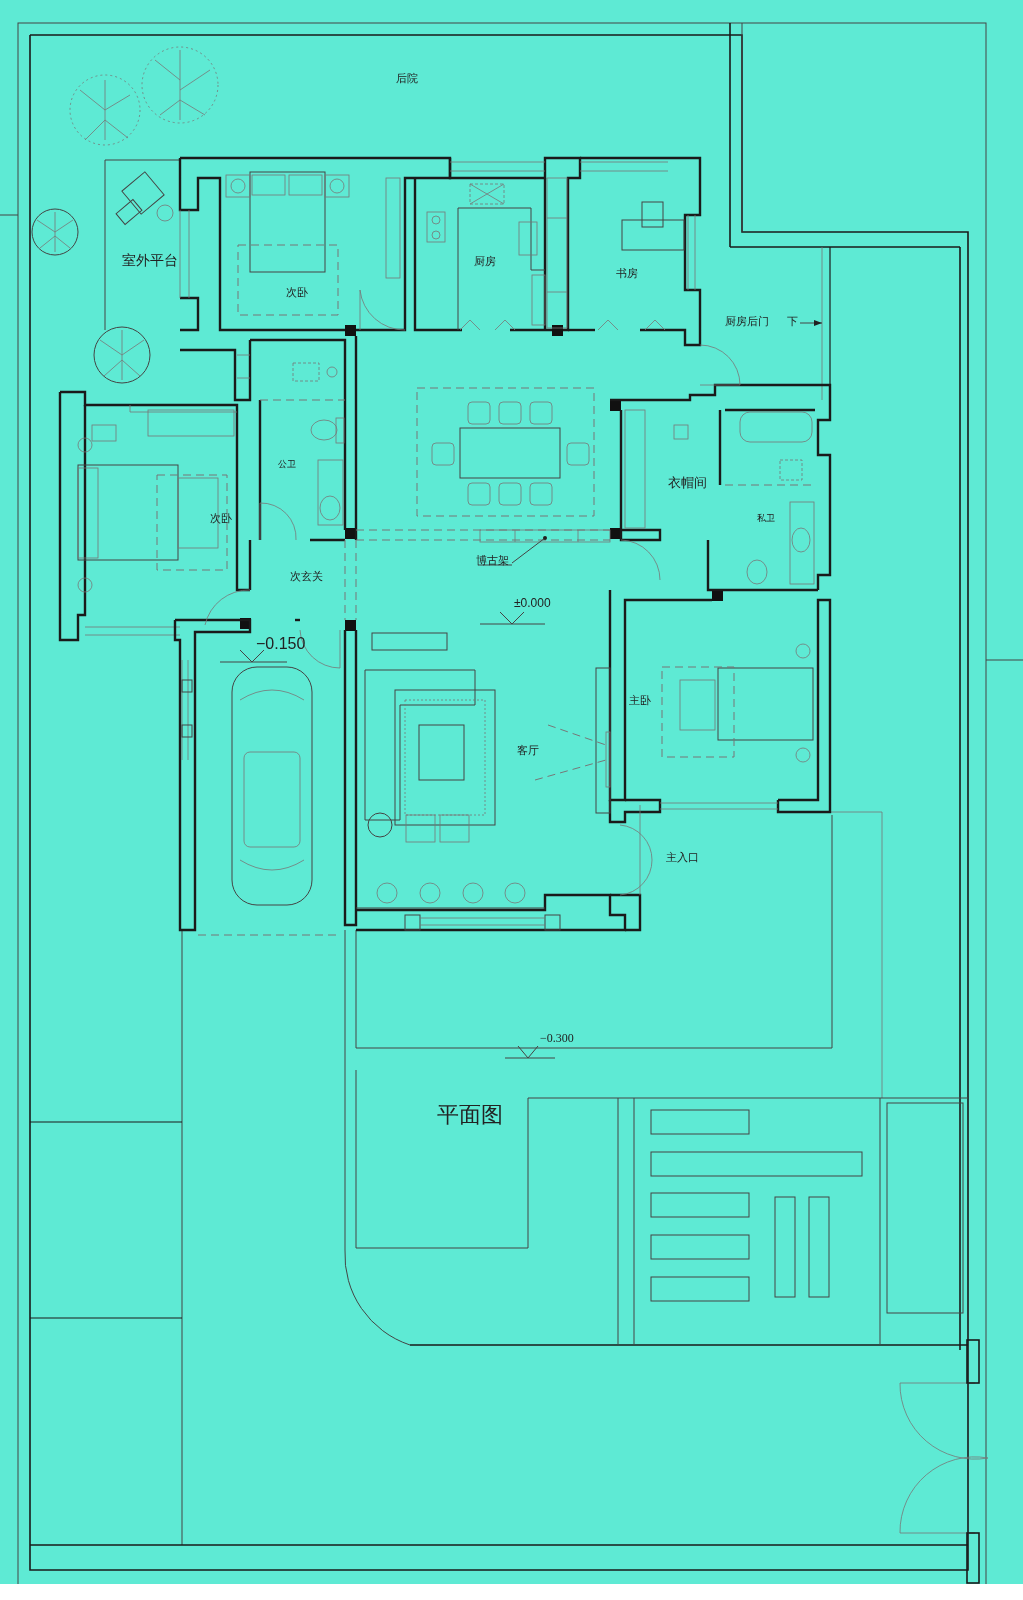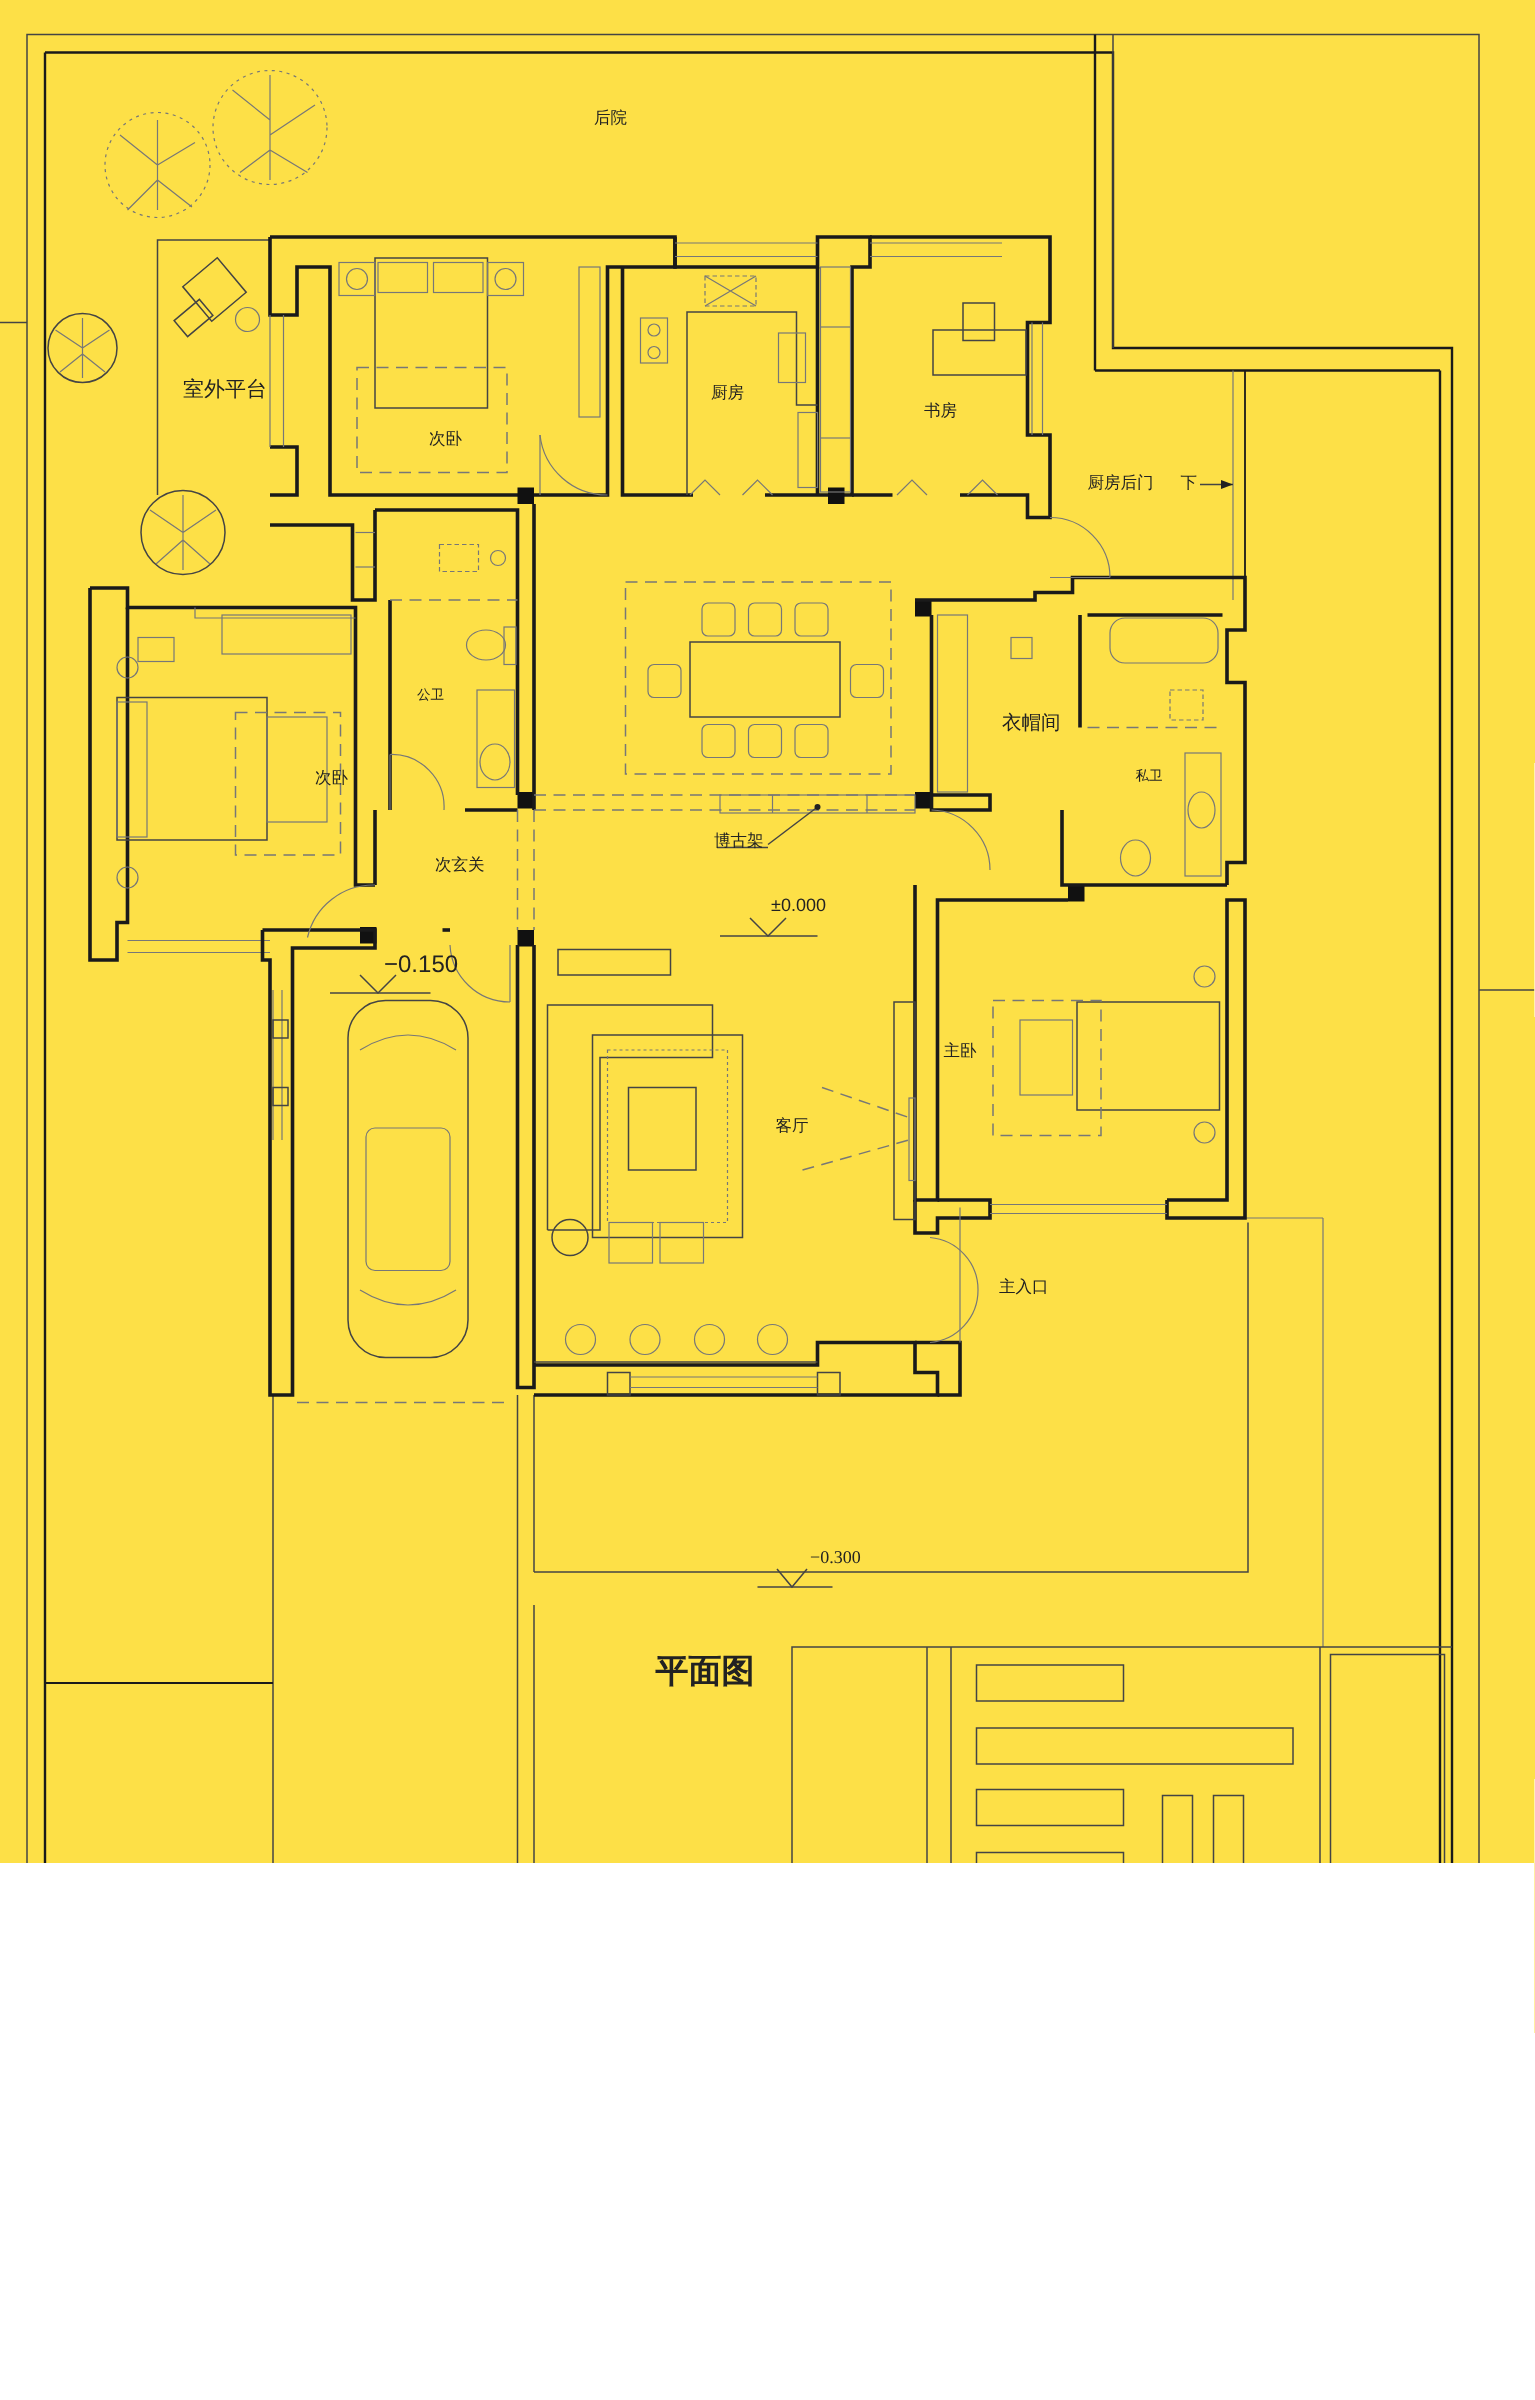--- a/index.html
+++ b/index.html
@@ -1,26 +1,26 @@
 <!DOCTYPE html>
 <html><head>
   <meta charset="utf-8">
   <style>
     html, body { margin: 0; padding: 0; background: #ffffff; }
-    #canvas { position: relative; width: 1023px; height: 1242px; overflow: hidden; background: #fde047; }
+    #canvas { position: relative; width: 1023px; height: 1584px; overflow: hidden; background: #5eead4; }
     svg { position: absolute; left: 0; top: 0; }
     .wall { fill: none; stroke: #1a1a1a; stroke-width: 2.4; }
     .thin { fill: none; stroke: #444; stroke-width: 1; }
     .fine { fill: none; stroke: #777; stroke-width: 0.8; }
     .dash { fill: none; stroke: #777; stroke-width: 1; stroke-dasharray: 8 5; }
     .col { fill: #111; }
     .label { position: absolute; font-family: "DejaVu Sans", sans-serif; color: #222; white-space: nowrap; line-height: 1; }
     .lbl-sm { font-size: 11px; }
     .lbl-md { font-size: 14px; text-align: right; }
-    .lbl-lg { font-size: 22px; font-weight: bold; }
+    .lbl-lg { font-size: 22px; }
   </style>
 </head>
 <body>
 
 <div id="canvas">
 <svg width="1023" height="1600" viewBox="0 0 1023 1600" xmlns="http://www.w3.org/2000/svg">
 
   <g>
     <rect x="18" y="23" width="968" height="1565" class="thin"></rect>
     <polyline points="30,35 742,35 742,232 968,232 968,1570 30,1570 30,35" class="wall" style="stroke-width:1.6"></polyline>

